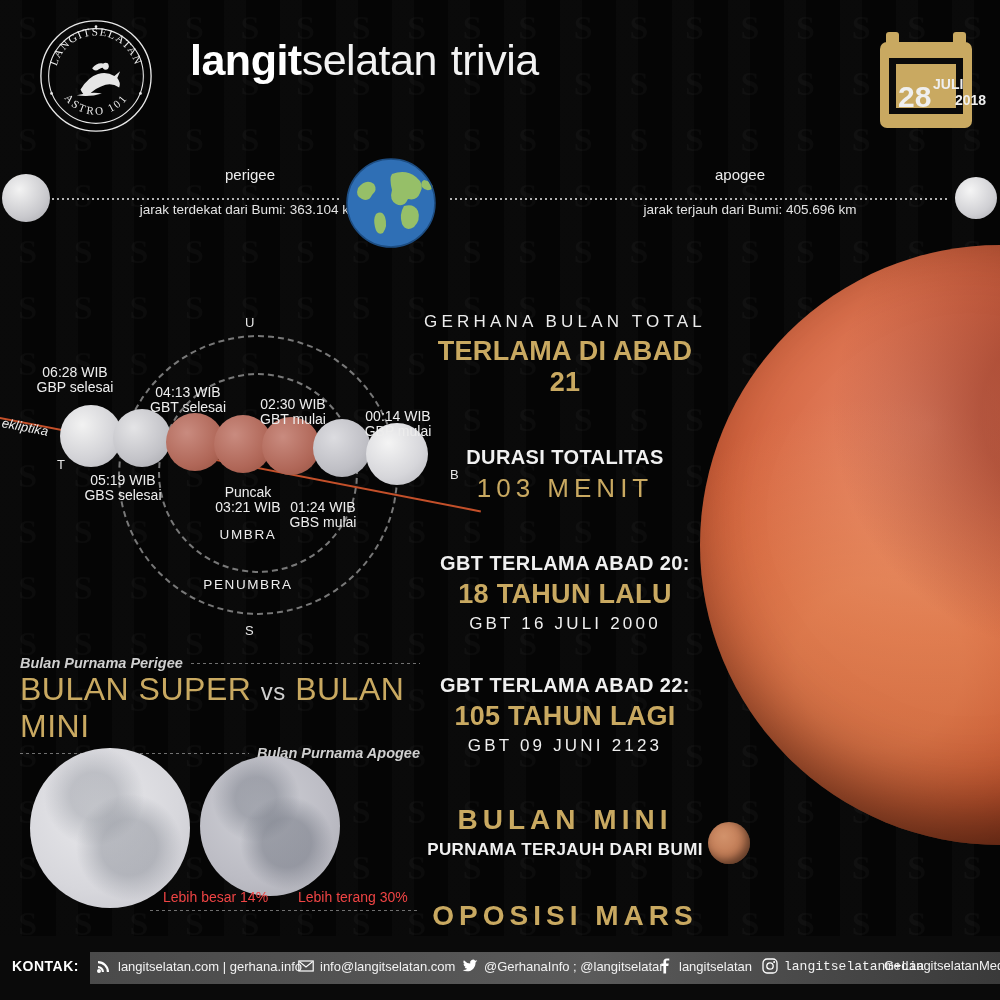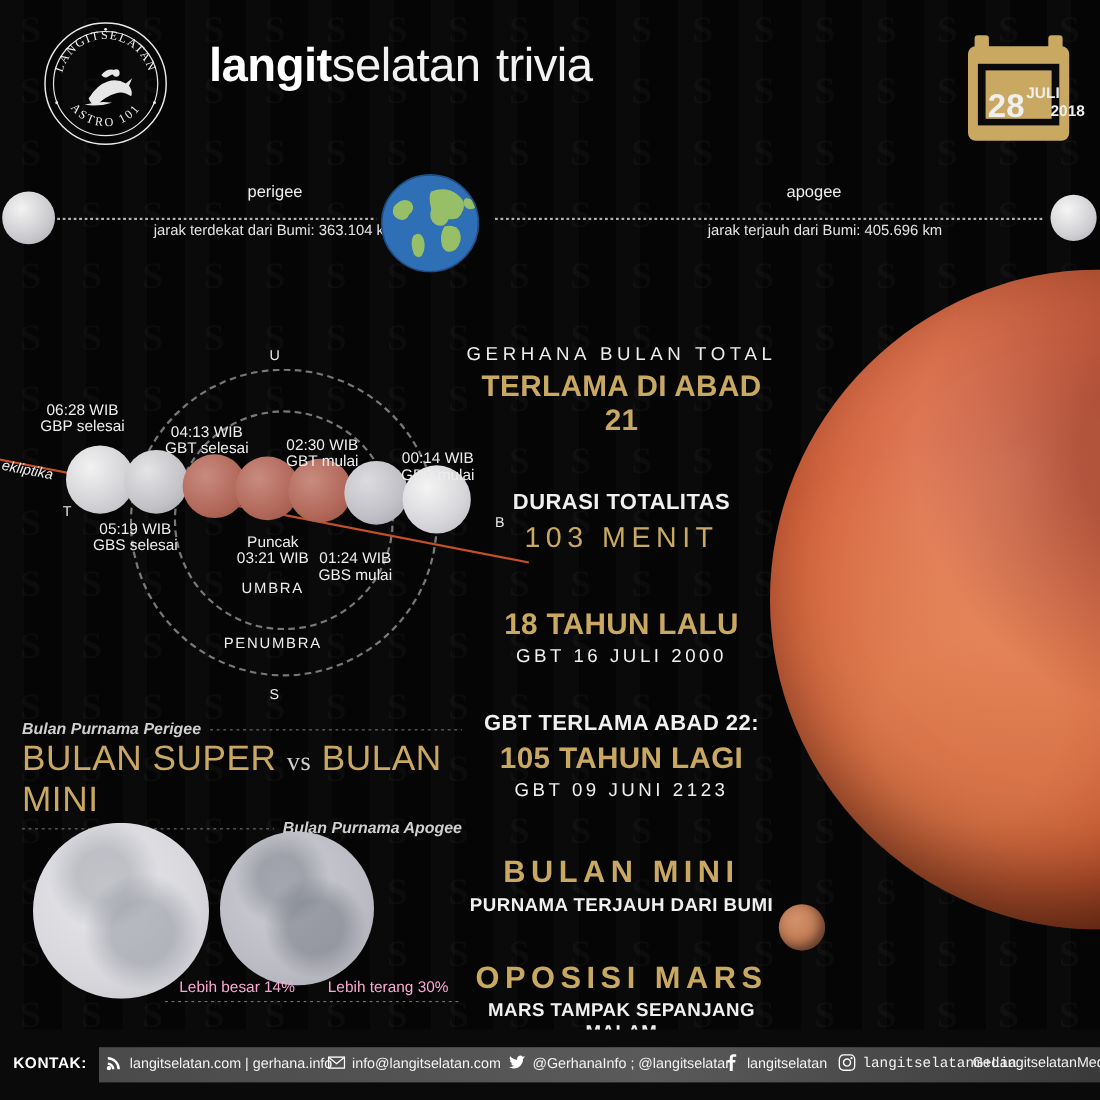--- a/index.html
+++ b/index.html
@@ -83,26 +83,26 @@
   .i-gold-sp{ font-size:26px; color:#c9a961; letter-spacing:5px; }
   .i-white-sp{ font-size:17px; color:#efefef; letter-spacing:3.2px; font-weight:500; }
   .blk{ margin-bottom:4px; }
   .gap-lg{ height:44px; }
   .gap-md{ height:36px; }
 
   
   .svm{ position:absolute; left:20px; top:655px; width:400px; }
   .svm-top{ font-size:14.5px; font-style:italic; font-weight:bold; color:#cfcfcf; }
   .svm-main{ font-size:32px; color:#c9a961; letter-spacing:0.5px; }
-  .svm-main .vs{ font-size:24px; color:#cfcfcf;font-family:Liberation Serif, serif; }
+  .svm-main .vs{ font-size:24px; color:#cfcfcf; }
   .svm-bot{ font-size:14.5px; font-style:italic; font-weight:bold; color:#cfcfcf; text-align:right; }
   .rule{ height:1px; background-image:linear-gradient(90deg, rgba(200,200,200,.55) 50%, rgba(0,0,0,0) 0);
     background-size:6px 1px; background-repeat:repeat-x; }
   .cmpmoon{ position:absolute; border-radius:50%; }
-  .cmp-lbl{ position:absolute; font-size:14px; color:#f9a8d4; }
+  .cmp-lbl{ position:absolute; font-size:14px; color:#ef4444; }
 
   
   .footer{ position:absolute; left:0; bottom:0; width:1000px; height:64px; background:#0a0a0a; }
   .footbar{ position:absolute; left:90px; top:16px; width:910px; height:32px;
     background:linear-gradient(90deg,#4a4a4a 0%, #5a5a5a 55%, #3a3a3a 100%); }
   .kontak{ position:absolute; left:12px; top:22px; font-size:14px; font-weight:bold; color:#fff; letter-spacing:.5px; }
   .fitem{ position:absolute; top:22px; font-size:13px; color:#f2f2f2; white-space:nowrap;
     display:flex; align-items:center; gap:6px; }
   .fico{ display:inline-block; width:16px; height:16px; }
 
@@ -578,20 +578,21 @@
 
   <div class="info">
     <div class="blk i-sub">GERHANA BULAN TOTAL</div>
     <div class="blk i-gold-big">TERLAMA DI ABAD 21</div>
 
     <div class="gap-lg"></div>
     <div class="blk i-white-cap">DURASI TOTALITAS</div>
     <div class="blk i-gold-sp">103 MENIT</div>
 
     <div class="gap-lg"></div>
+    <div class="blk i-white-cap">GBT TERLAMA ABAD 20:</div>
     <div class="blk i-gold-big">18 TAHUN LALU</div>
     <div class="blk i-white-sp">GBT 16 JULI 2000</div>
 
     <div class="gap-md"></div>
     <div class="blk i-white-cap">GBT TERLAMA ABAD 22:</div>
     <div class="blk i-gold-big">105 TAHUN LAGI</div>
     <div class="blk i-white-sp">GBT 09 JUNI 2123</div>
 
     <div class="gap-lg"></div>
     <div class="blk i-gold-sp" style="font-size:28px; font-weight:bold;">BULAN MINI</div>

